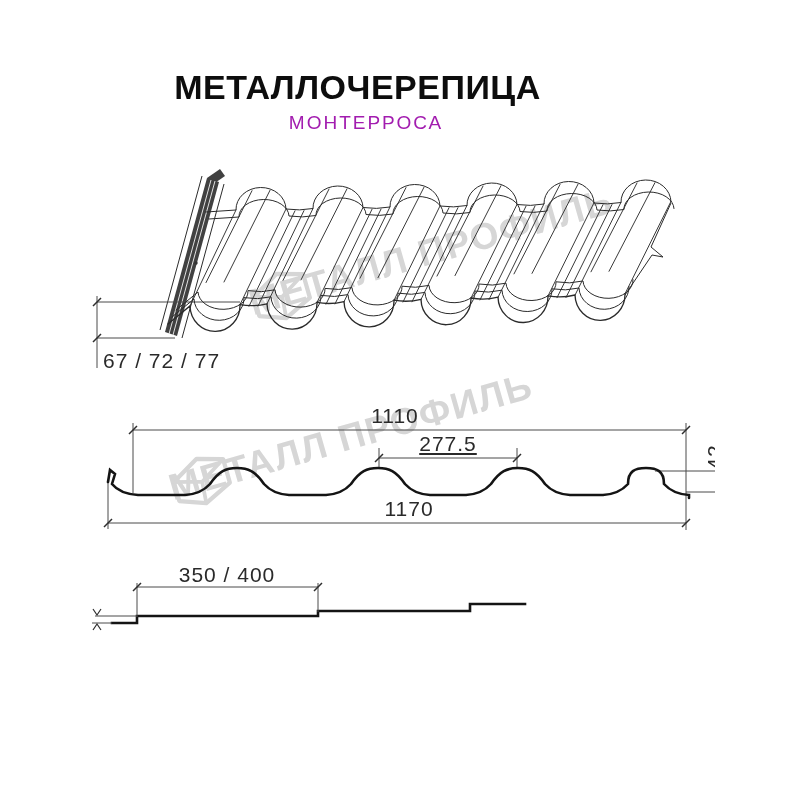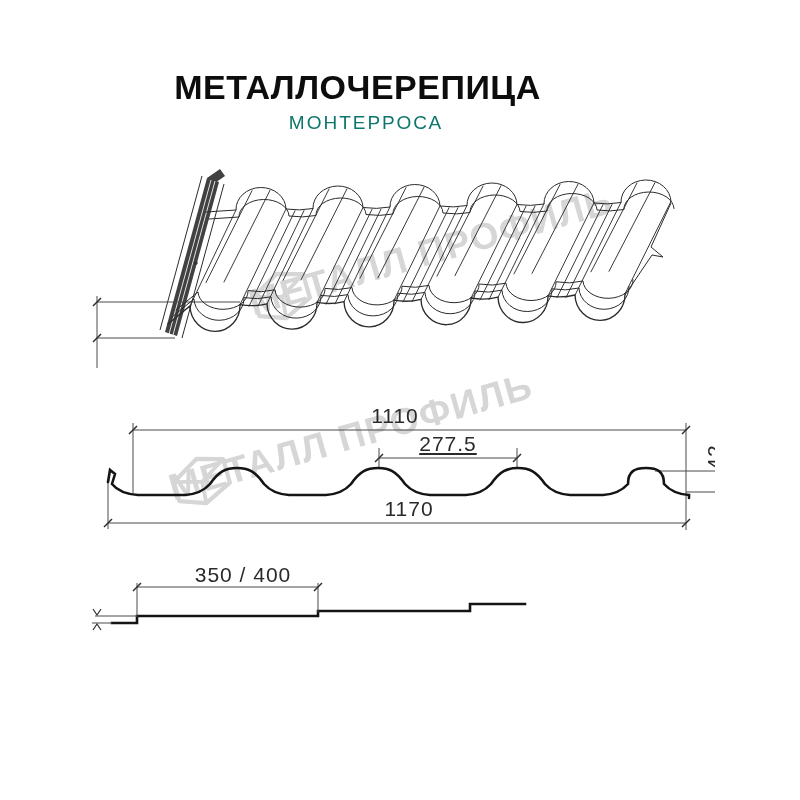--- a/index.html
+++ b/index.html
@@ -1,21 +1,21 @@
 <!DOCTYPE html>
 <html><head>
 <meta charset="utf-8">
 <style>
   html,body{margin:0;padding:0;background:#fff;}
   .canvas{position:relative;width:715px;height:800px;background:#fff;overflow:hidden;
           font-family:"Liberation Sans",sans-serif;color:#141414;}
   .title{position:absolute;left:0;right:0;top:68px;text-align:center;
          font-size:34px;font-weight:800;letter-spacing:.5px;color:#0d0d0d;}
   .subtitle{position:absolute;left:0;right:15px;top:112px;text-align:center;
-         font-size:19px;font-weight:500;letter-spacing:2px;color:#0f766e;padding-left:32px;}
+         font-size:19px;font-weight:500;letter-spacing:2px;color:#a21caf;padding-left:32px;}
   svg{position:absolute;overflow:hidden;}
   .dim{stroke:#4a4a4a;stroke-width:1;fill:none;}
   .tick{stroke:#2e2e2e;stroke-width:1.5;fill:none;}
   .thick{stroke:#141414;stroke-width:2.6;fill:none;stroke-linejoin:miter;stroke-linecap:square;}
   .arrow{stroke:#2e2e2e;stroke-width:1.2;fill:none;}
   .thin{stroke:#2b2b2b;stroke-width:1;fill:none;}
   .dim-label{position:absolute;font-size:21px;letter-spacing:1px;color:#2a2a2a;white-space:nowrap;}
   .center{text-align:center;}
   .rot{transform:rotate(-90deg);transform-origin:center center;}
   .watermark{position:absolute;display:flex;align-items:center;gap:12px;
@@ -91,20 +91,21 @@
       <path d="M535,135.2 L581,42.3" fill="none" stroke="#3a3a3a" stroke-width="1" stroke-linecap="round"></path>
       <path d="M585,133.8 L631,41.3" fill="none" stroke="#3a3a3a" stroke-width="1" stroke-linecap="round"></path>
       <path d="M551,111.8 L597,23.0" fill="none" stroke="#3a3a3a" stroke-width="1" stroke-linecap="round"></path>
       <path d="M569,111.3 L615,22.6" fill="none" stroke="#3a3a3a" stroke-width="1" stroke-linecap="round"></path>
       <path d="M128,164 L150,146.0 a25,26 0 0 0 50,-1.4 q13.5,2.5 27,-0.8 a25,26 0 0 0 50,-1.4 q13.5,2.5 27,-0.8 a25,26 0 0 0 50,-1.4 q13.5,2.5 27,-0.8 a25,26 0 0 0 50,-1.4 q13.5,2.5 27,-0.8 a25,26 0 0 0 50,-1.4 q13.5,2.5 27,-0.8 a25,26 0 0 0 50,-1.4" fill="none" stroke="#2b2b2b" stroke-width="1.35" stroke-linecap="round"></path>
       <path d="M132,157 L154,139.0 a25,22 0 0 0 50,-1.4 q13.5,2.5 27,-0.8 a25,22 0 0 0 50,-1.4 q13.5,2.5 27,-0.8 a25,22 0 0 0 50,-1.4 q13.5,2.5 27,-0.8 a25,22 0 0 0 50,-1.4 q13.5,2.5 27,-0.8 a25,22 0 0 0 50,-1.4 q13.5,2.5 27,-0.8 a25,22 0 0 0 50,-1.4" fill="none" stroke="#2b2b2b" stroke-width="1" stroke-linecap="round"></path>
       <path d="M136,150 L158,132.0 a25,18 0 0 0 50,-1.4 q13.5,2.5 27,-0.8 a25,18 0 0 0 50,-1.4 q13.5,2.5 27,-0.8 a25,18 0 0 0 50,-1.4 q13.5,2.5 27,-0.8 a25,18 0 0 0 50,-1.4 q13.5,2.5 27,-0.8 a25,18 0 0 0 50,-1.4 q13.5,2.5 27,-0.8 a25,18 0 0 0 50,-1.4" fill="none" stroke="#2b2b2b" stroke-width="1" stroke-linecap="round"></path>
       <path d="M166,52 L196,50.0 a25,22 0 0 1 50,-1.0 q13.5,2 27,-0.5 a25,22 0 0 1 50,-1.0 q13.5,2 27,-0.5 a25,22 0 0 1 50,-1.0 q13.5,2 27,-0.5 a25,22 0 0 1 50,-1.0 q13.5,2 27,-0.5 a25,22 0 0 1 50,-1.0 q13.5,2 27,-0.5 a25,22 0 0 1 50,-1.0" fill="none" stroke="#2b2b2b" stroke-width="1" stroke-linecap="round"></path>
       <path d="M169,59 L199,57.0 a25,17 0 0 1 50,-1.0 q13.5,2 27,-0.5 a25,17 0 0 1 50,-1.0 q13.5,2 27,-0.5 a25,17 0 0 1 50,-1.0 q13.5,2 27,-0.5 a25,17 0 0 1 50,-1.0 q13.5,2 27,-0.5 a25,17 0 0 1 50,-1.0 q13.5,2 27,-0.5 a25,17 0 0 1 50,-1.0" fill="none" stroke="#2b2b2b" stroke-width="1" stroke-linecap="round"></path>
     </svg>
+  <div class="dim-label" style="left:103px;top:349px;">67 / 72 / 77</div>
 
   <svg style="left:90px;top:415px;" width="660" height="130" viewBox="0 0 660 130">
 
     <path class="dim" d="M43,8 L43,78 M596,8 L596,115 M43,15 L596,15
                          M289,33 L289,53 M427,33 L427,53 M289,43 L427,43
                          M18,66 L18,114 M18,108 L596,108
                          M638,23 L638,77 M565,56 L652,56 M596,77 L652,77"></path>
     <path class="tick" d="M39,19 L47,11 M592,19 L600,11
                           M285,47 L293,39 M423,47 L431,39
                           M14,112 L22,104 M592,112 L600,104
@@ -115,15 +116,15 @@
   <div class="dim-label center" style="left:408px;top:432px;width:80px;text-decoration:underline;">277.5</div>
   <div class="dim-label center rot" style="left:699px;top:444px;width:32px;height:26px;line-height:26px;">42</div>
   <div class="dim-label center" style="left:369px;top:497px;width:80px;">1170</div>
 
   <svg style="left:80px;top:580px;" width="460" height="75" viewBox="0 0 460 75">
     <path class="thick" d="M32,43 L57,43 L57,36 L238,36 L238,31 L390,31 L390,24 L445,24"></path>
     <path class="dim" d="M57,3 L57,37 M238,3 L238,32 M57,7 L238,7 M15,36 L57,36 M12,43 L32,43"></path>
     <path class="tick" d="M53,11 L61,3 M234,11 L242,3"></path>
     <path class="arrow" d="M13,29 L17,35 L21,29 M13,50 L17,44 L21,50"></path>
   </svg>
-  <div class="dim-label center" style="left:178px;top:563px;width:130px;">350 / 400</div>
+  <div class="dim-label center" style="left:162px;top:563px;width:130px;">350 / 400</div>
 
 </div>
 
 </body></html>

